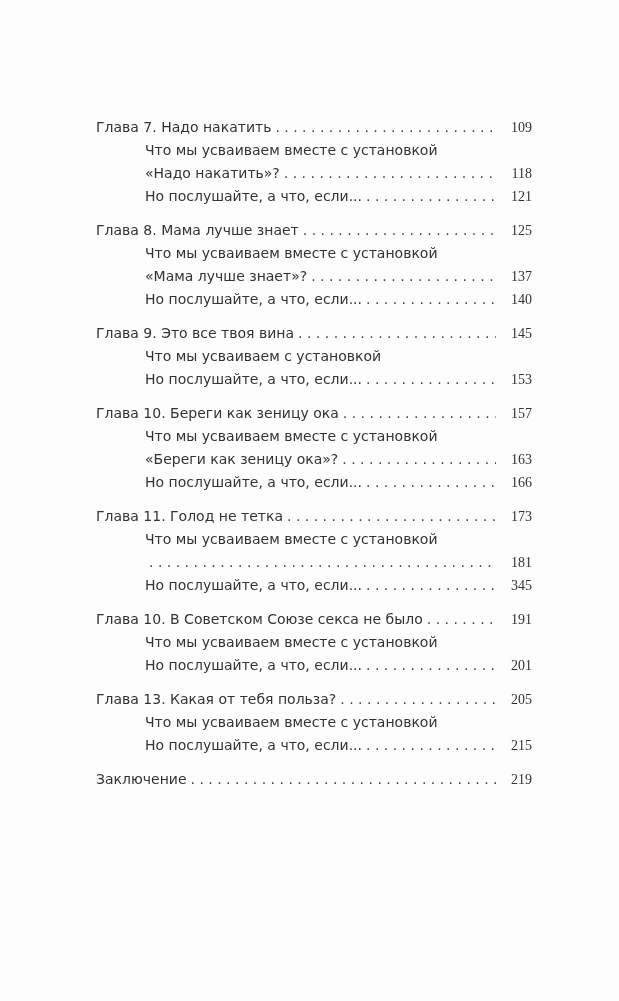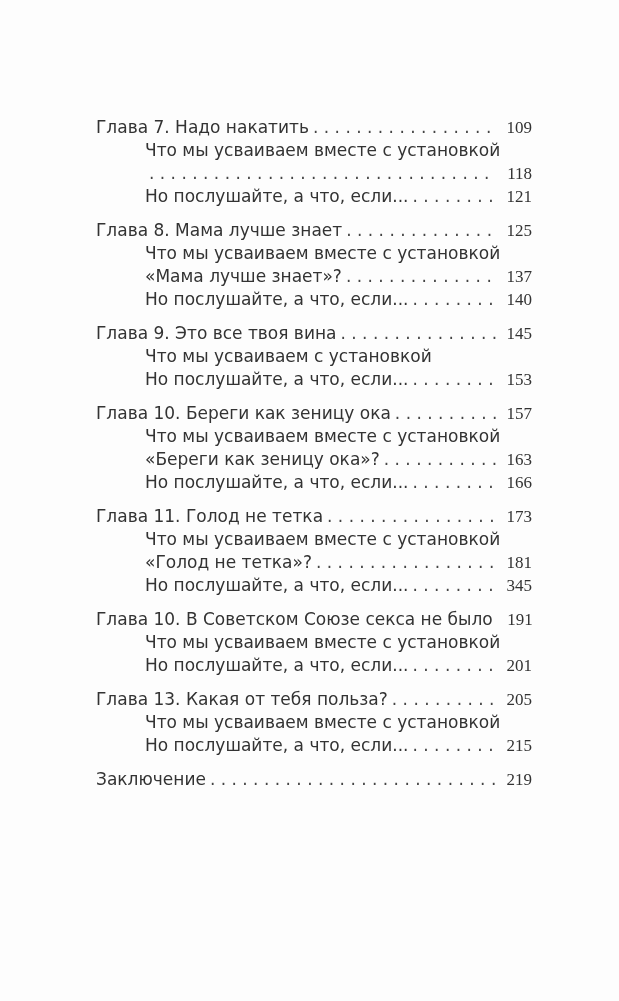--- a/index.html
+++ b/index.html
@@ -5,21 +5,21 @@
   html, body { margin:0; padding:0; }
   body {
     width:619px; height:1001px; background:#fdfdfd;
     font-family:"DejaVu Sans", sans-serif; color:#333;
     position:relative; overflow:hidden;
   }
   .toc { position:absolute; left:96px; top:116px; width:436px; }
   .group { margin-bottom:11px; }
   .row {
     display:flex; align-items:center; height:23px; line-height:23px;
-    font-size:17px; white-space:nowrap; overflow:hidden;
+    font-size:14px; white-space:nowrap; overflow:hidden;
   }
   .row.sub { padding-left:49px; }
   .title { flex:0 0 auto; }
   .leader {
     flex:1 1 auto; overflow:hidden; margin:0 4px; letter-spacing:3.2px;
     color:#444;
   }
   .leader::before {
     content:". . . . . . . . . . . . . . . . . . . . . . . . . . . . . . . . . . . . . . . . . . . . . . . . . . . . . . . . . . . . . . . . . . . . . . . . . . . . . . . .";
     letter-spacing:0;
@@ -34,20 +34,21 @@
   <div class="group">
     <div class="row">
         <span class="title">Глава 7. Надо накатить</span>
         <span class="leader"></span>
         <span class="page">109</span>
       </div>
     <div class="row sub">
         <span class="title">Что мы усваиваем вместе с установкой</span>
       </div>
     <div class="row sub">
+        <span class="title">«Надо накатить»?</span>
         <span class="leader"></span>
         <span class="page">118</span>
       </div>
     <div class="row sub">
         <span class="title">Но послушайте, а что, если...</span>
         <span class="leader"></span>
         <span class="page">121</span>
       </div>
   </div>
 
@@ -112,21 +113,20 @@
   <div class="group">
     <div class="row">
         <span class="title">Глава 11. Голод не тетка</span>
         <span class="leader"></span>
         <span class="page">173</span>
       </div>
     <div class="row sub">
         <span class="title">Что мы усваиваем вместе с установкой</span>
       </div>
     <div class="row sub">
-        <span class="title">«Голод не тетка»?</span>
         <span class="leader"></span>
         <span class="page">181</span>
       </div>
     <div class="row sub">
         <span class="title">Но послушайте, а что, если...</span>
         <span class="leader"></span>
         <span class="page">345</span>
       </div>
   </div>
 

